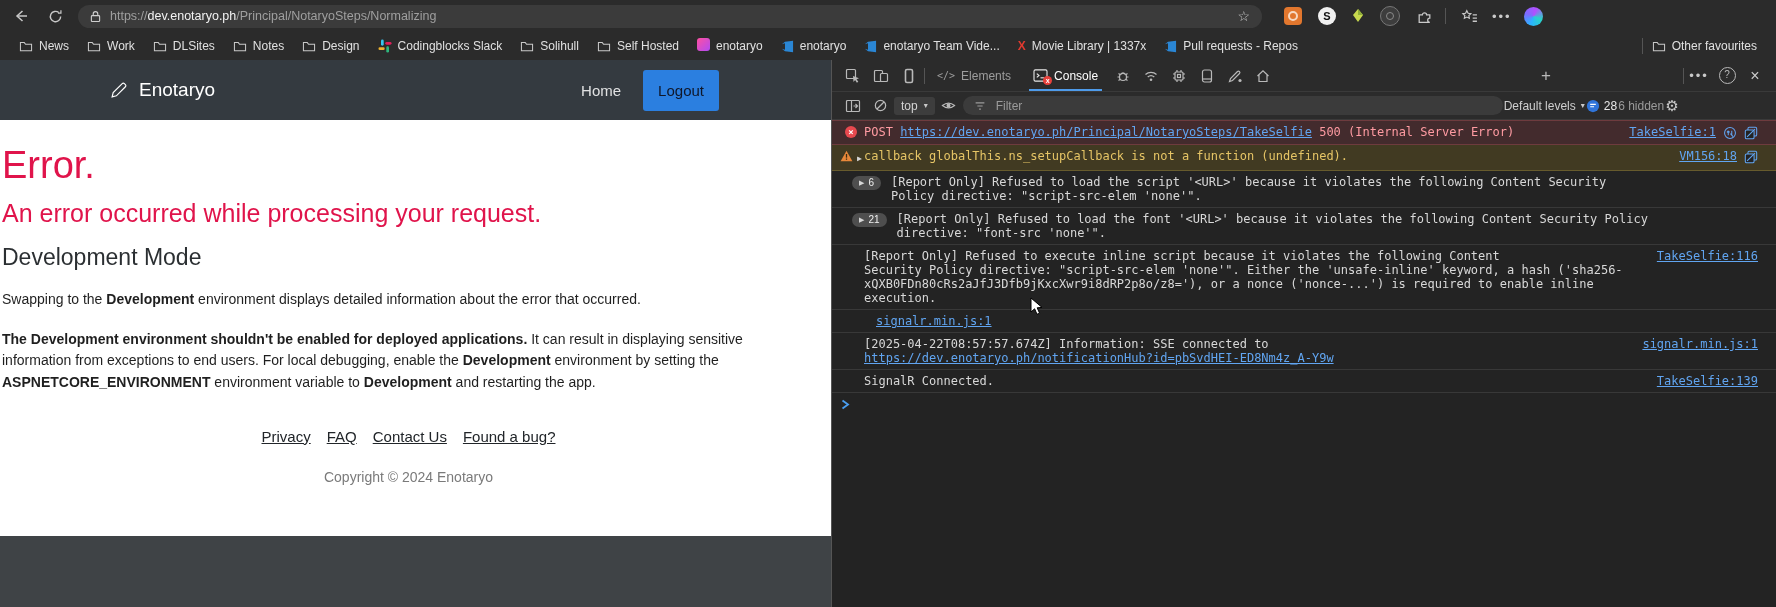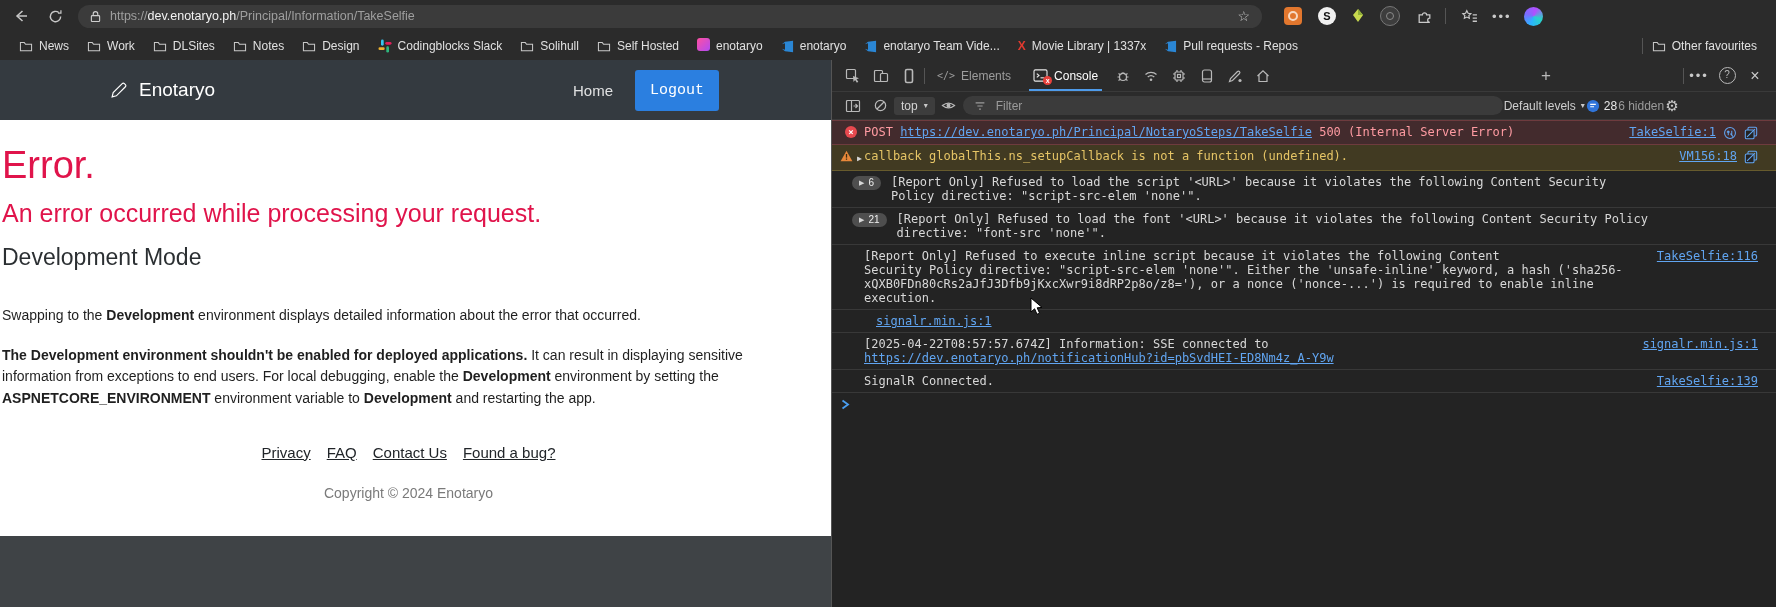--- a/index.html
+++ b/index.html
@@ -37,26 +37,26 @@
   .pinkapp{width:13px;height:13px;border-radius:3px;background:linear-gradient(135deg,#ff4fa0,#b14bf4);display:inline-block;}
 
   
   .main{display:flex;height:547px;}
 
   
   .page{width:831px;background:#fff;position:relative;flex:none;color:#212529;}
   .page-navbar{height:60px;background:#343a40;display:flex;align-items:center;padding:0 112px 0 110px;}
   .brand{color:#fff;font-size:19px;margin-left:12px;cursor:pointer;}
   .nav-home{margin-left:auto;color:rgba(255,255,255,.85);font-size:15px;cursor:pointer;}
-  .logout{margin-left:22px;border:none;border-radius:3px;color:#ffffff;font-size:15px;
-          padding:12px 15px;cursor:pointer;font-family:Liberation Mono, monospace;}
+  .logout{margin-left:22px;border:none;border-radius:3px;color:#0f172a;font-size:15px;
+          padding:12px 15px;cursor:pointer;font-family:Liberation Sans, sans-serif;}
   .page-content{padding:6px 16px 0 2px;}
   .page-content h1{font-size:38px;font-weight:500;margin:8px 0 12px;}
   .page-content h2{font-size:25px;font-weight:500;margin:0 0 16px;}
-  .page-content h3{font-size:23px;font-weight:500;margin:0 0 34px;color:#2b2f32;}
+  .page-content h3{font-size:23px;font-weight:500;margin:0 0 18px;color:#2b2f32;}
   .page-content p{font-size:14px;margin:0 0 18px;line-height:1.55;max-width:800px;color:#1f1f1f;}
   .footer-links{display:flex;justify-content:center;gap:16px;margin-top:34px;font-size:15px;}
   .footer-links a{color:#212529;text-decoration:underline;cursor:pointer;}
   .copyright{text-align:center;margin-top:24px;color:#7a7a7a;font-size:14px;}
   .page-bottom{position:absolute;left:0;right:0;bottom:0;height:71px;background:#3f4346;}
 
   
   .devtools{flex:1;background:#232323;border-left:1px solid #555;display:flex;flex-direction:column;
             font-size:12px;color:#c8c8c8;}
   .dt-tabrow{height:31px;border-bottom:1px solid #3a3a3a;display:flex;align-items:center;
@@ -128,21 +128,21 @@
           <path d="M13.8 1.2 v3.2 h-3.2" stroke-width="1.3"></path>
         </svg>
     </span>
     <div class="url-bar">
       <span>
         <svg width="11" height="13" viewBox="0 0 12 14" fill="none" stroke="#cfcfcf" stroke-width="1.2">
             <rect x="1.5" y="6" width="9" height="6.5" rx="1"></rect>
             <path d="M3.5 6 V4.2 a2.5 2.5 0 0 1 5 0 V6"></path>
           </svg>
       </span>
-      <span class="url-text"><span class="url-dim">https://</span><span class="url-host">dev.enotaryo.ph</span><span class="url-dim">/Principal/Information/TakeSelfie</span></span>
+      <span class="url-text"><span class="url-dim">https://</span><span class="url-host">dev.enotaryo.ph</span><span class="url-dim">/Principal/NotaryoSteps/Normalizing</span></span>
       <span class="star">☆</span>
     </div>
     <div class="ext-cluster" id="ext-icons">
         <span>
           <span class="eo"></span>
         </span>
         <span>
           <span class="es">S</span>
         </span>
         <span>

